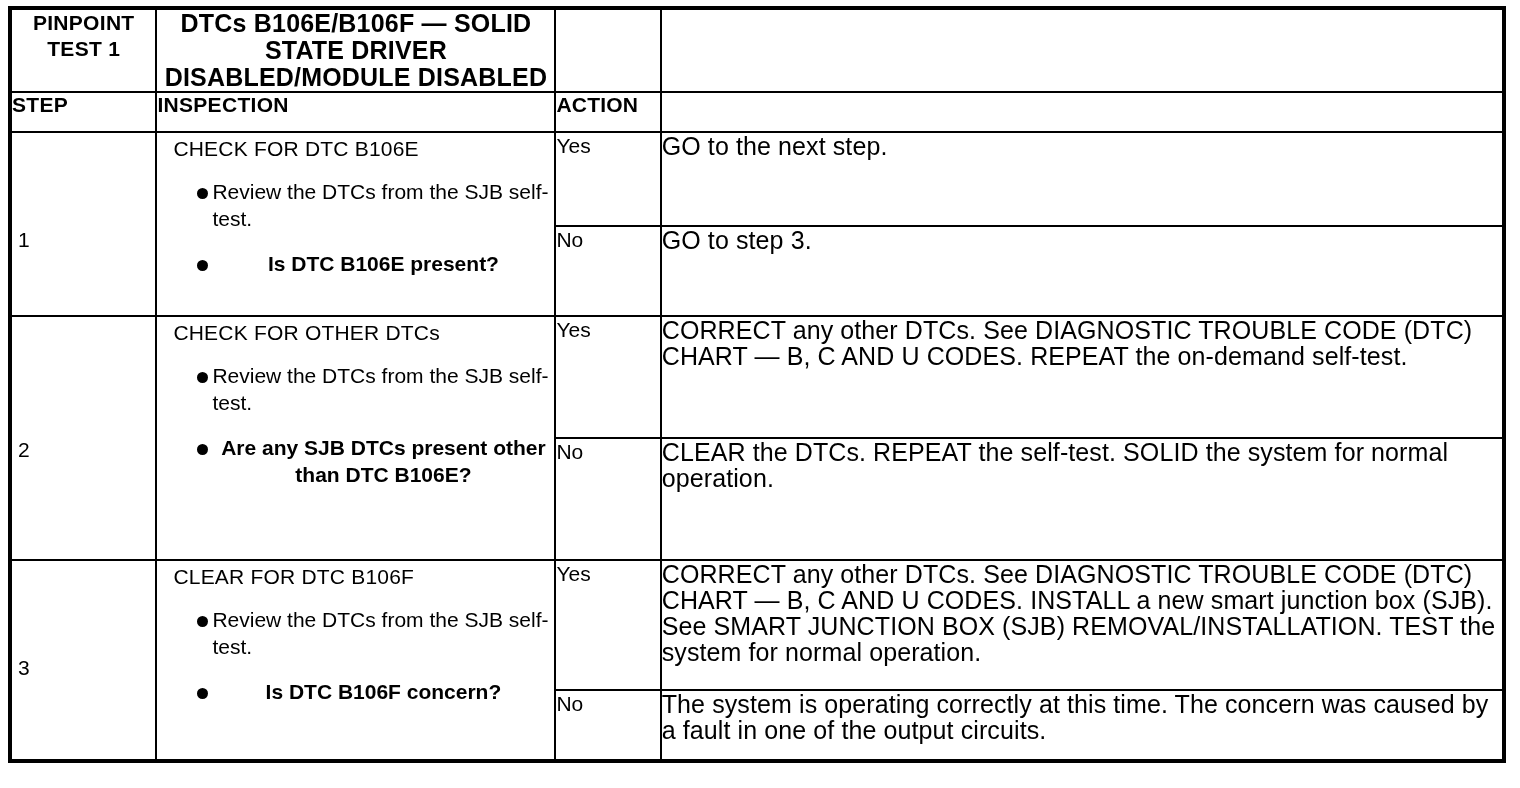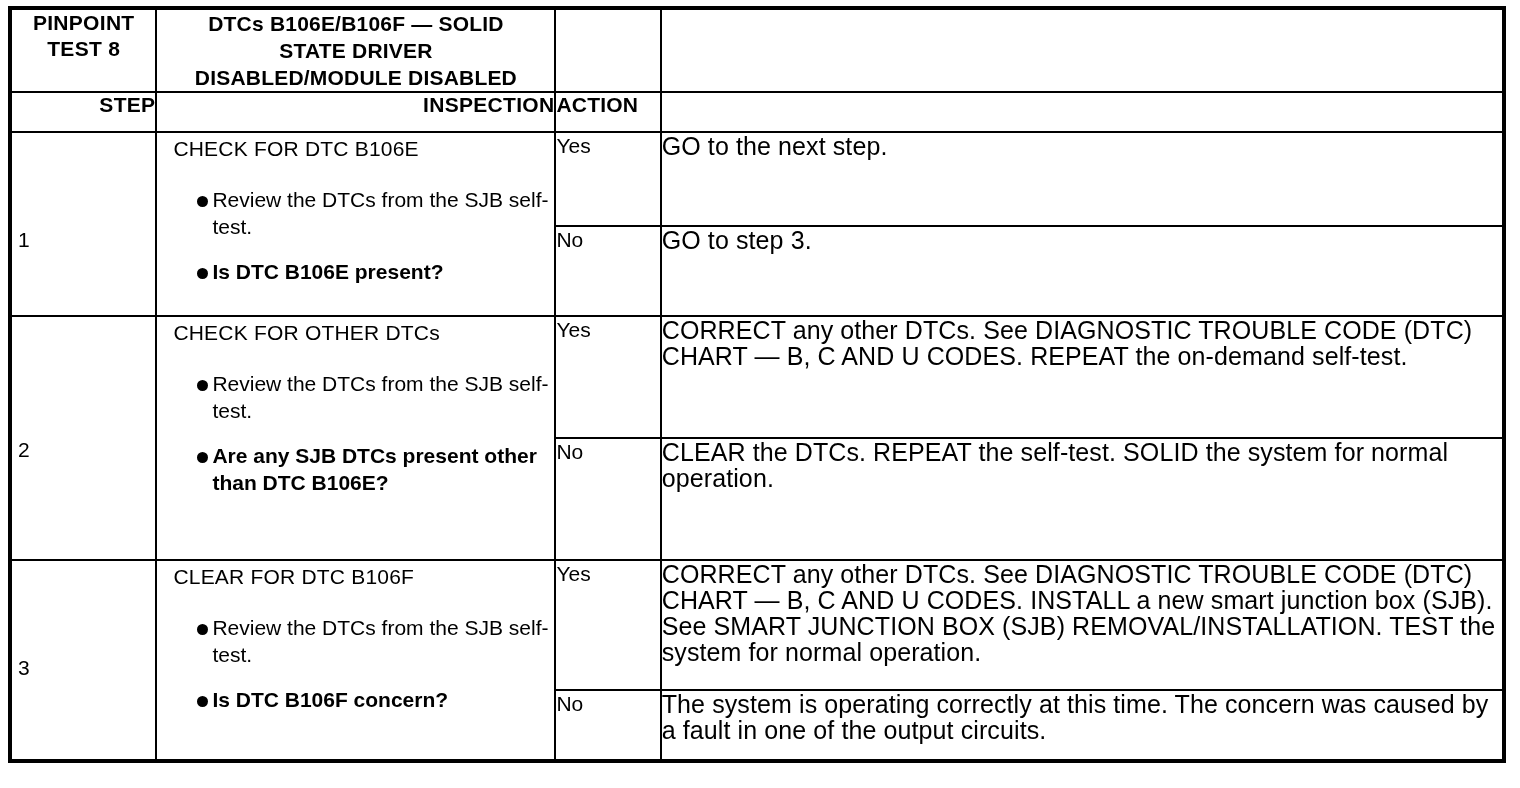--- a/index.html
+++ b/index.html
@@ -49,29 +49,29 @@
     font-weight: bold;
     font-size: 21px;
     line-height: 26px;
     letter-spacing: 0.3px;
     padding: 6px 4px 8px 4px;
   }
   td.h-title-main {
     text-align: center;
     vertical-align: middle;
     font-weight: bold;
-    font-size: 21px;
+    font-size: 25px;
     line-height: 27px;
     letter-spacing: 0.2px;
     padding: 6px 8px 8px 8px;
   }
   td.h-blank { }
 
   td.h-col {
-    text-align: right;
+    text-align: left;
     vertical-align: middle;
     font-weight: bold;
     font-size: 21px;
     line-height: 24px;
     letter-spacing: 0.3px;
     height: 38px;
     padding: 3px 2px 5px 2px;
   }
   td.h-col-action {
     text-align: left;
@@ -109,31 +109,31 @@
     line-height: 25px;
   }
   .insp-head {
     font-size: 21px;
     line-height: 26px;
     letter-spacing: 0.2px;
     margin: 3px 0 0 16px;
   }
   ul.bullets {
     list-style: none;
-    margin: 24px 0 2px 0;
+    margin: 16px 0 2px 0;
     padding: 0;
   }
   ul.bullets li {
     position: relative;
     padding-left: 55px;
     margin-bottom: 18px;
     font-size: 21px;
     line-height: 27px;
   }
-  ul.bullets li:last-child { margin-bottom: 2px; }
+  ul.bullets li:last-child { margin-bottom: 2px; text-align: center; }
   ul.bullets li .dot {
     position: absolute;
     left: 40px;
     top: 10px;
     width: 11px;
     height: 11px;
     background: #000000;
     border-radius: 50%;
   }
   ul.bullets li.bold { font-weight: bold; }
@@ -163,21 +163,21 @@
       <col class="c-step">
       <col class="c-insp">
       <col class="c-act">
       <col class="c-detail">
     </colgroup>
     <tbody>
 
       <tr>
         <td class="h-title-left" rowspan="1">
           <div>PINPOINT</div>
-          <div>TEST 8</div>
+          <div>TEST 1</div>
         </td>
         <td class="h-title-main">
           <div>DTCs B106E/B106F — SOLID</div>
           <div>STATE DRIVER</div>
           <div>DISABLED/MODULE DISABLED</div>
         </td>
         <td class="h-blank"></td>
         <td class="h-blank"></td>
       </tr>
 

